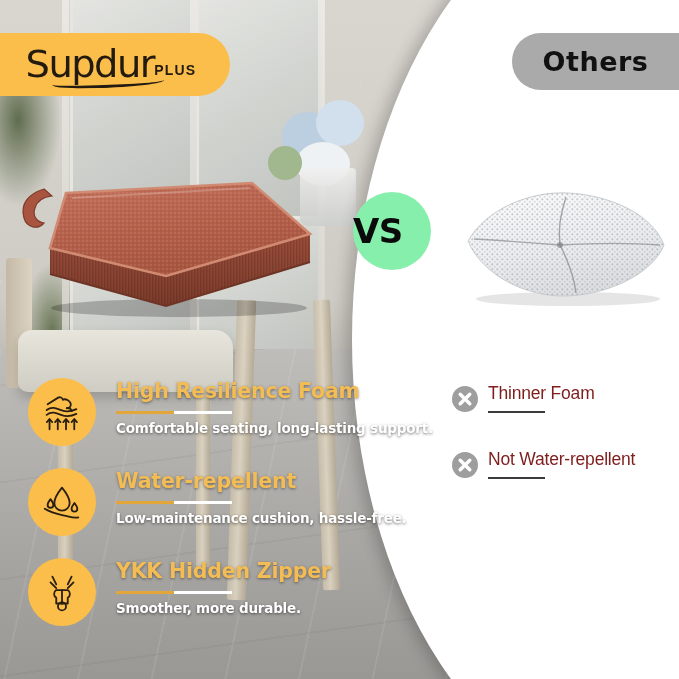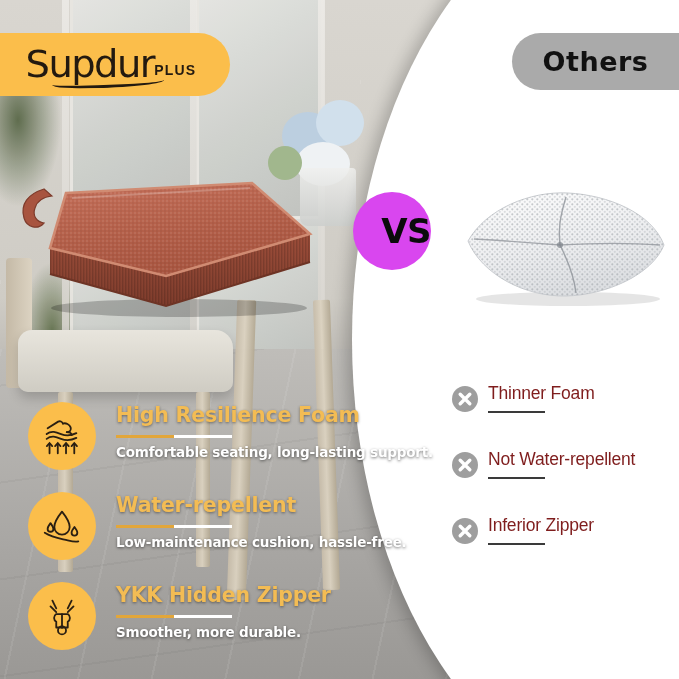--- a/index.html
+++ b/index.html
@@ -177,24 +177,24 @@
   }
 
   
   .vs-badge {
     position: absolute;
     left: 353px;
     top: 192px;
     width: 78px;
     height: 78px;
     border-radius: 50%;
-    background: #d946ef;
+    background: #86efac;
     display: flex;
     align-items: center;
-    justify-content: flex-end;
+    justify-content: flex-start;
     z-index: 6;
   }
   .vs-text {
     font-family: "DejaVu Sans", sans-serif;
     font-size: 34px;
     font-weight: 700;
     color: #0b0b0b;
     letter-spacing: -0.5px;
   }
 
@@ -218,21 +218,20 @@
     z-index: 4;
   }
 
   
   .features-left {
     position: absolute;
     left: 28px;
     top: 376px;
     width: 345px;
     z-index: 5;
-    margin-top: 24px;
   }
   .feature-row {
     position: relative;
     height: 90px;
   }
   .feature-icon {
     position: absolute;
     left: 0;
     top: 2px;
     width: 68px;
@@ -532,28 +531,16 @@
           <circle cx="13" cy="13" r="13" fill="#9E9E9E"></circle>
           <path d="M8.2 8.2 L17.8 17.8 M17.8 8.2 L8.2 17.8" stroke="#ffffff" stroke-width="3.4" stroke-linecap="round"></path>
         </svg>
       </div>
       <div class="con-body">
         <div class="con-title">Not Water-repellent</div>
         <div class="con-divider"></div>
       </div>
     </div>
 
-    <div class="con-row">
-      <div class="con-icon">
-        <svg viewBox="0 0 26 26" width="26" height="26" aria-hidden="true">
-          <circle cx="13" cy="13" r="13" fill="#9E9E9E"></circle>
-          <path d="M8.2 8.2 L17.8 17.8 M17.8 8.2 L8.2 17.8" stroke="#ffffff" stroke-width="3.4" stroke-linecap="round"></path>
-        </svg>
-      </div>
-      <div class="con-body">
-        <div class="con-title">Inferior Zipper</div>
-        <div class="con-divider"></div>
-      </div>
-    </div>
 
   </div>
 
 </div>
 
 </body></html>

